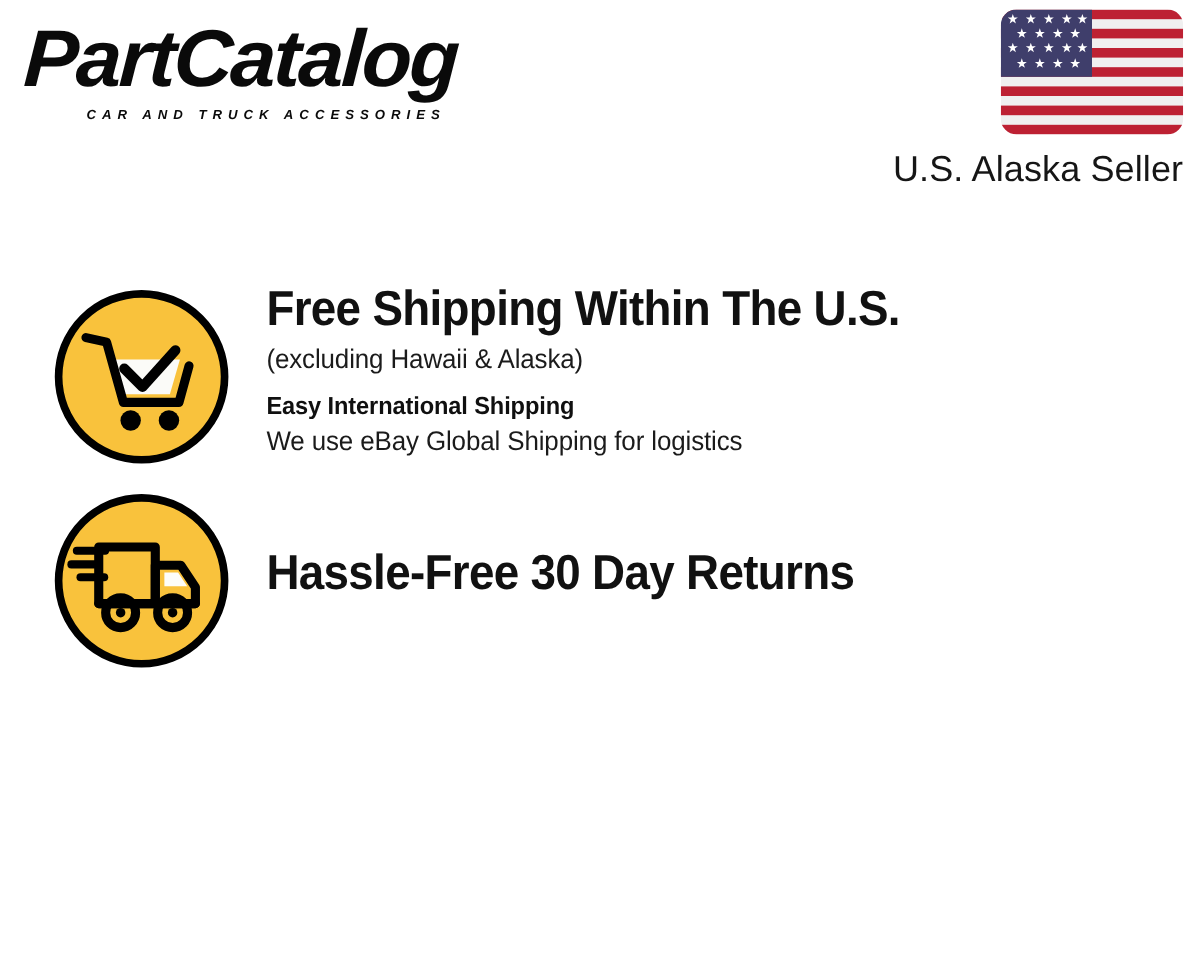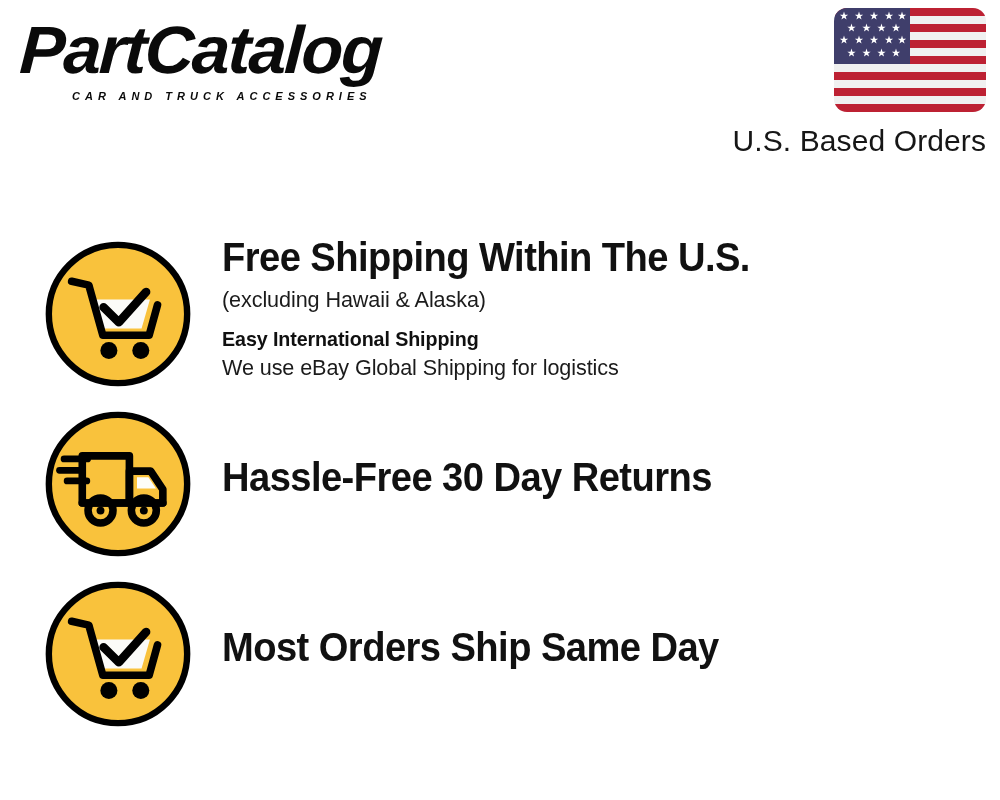--- a/index.html
+++ b/index.html
@@ -199,21 +199,21 @@
             <use href="#star5" x="68" y="32"></use>
 
             <use href="#star5" x="17.5" y="45"></use>
             <use href="#star5" x="32.5" y="45"></use>
             <use href="#star5" x="47.5" y="45"></use>
             <use href="#star5" x="62" y="45"></use>
           </g>
         </g>
       </svg>
     </div>
-    <div id="seller-label">U.S. Based Orders</div>
+    <div id="seller-label">U.S. Alaska Seller</div>
   </div>
 
 </div>
 
 <div id="features">
 
   <div class="feature-row" id="row-shipping">
     <div class="feature-icon">
       <svg width="152" height="152" viewBox="0 0 100 100" aria-hidden="true">
         <circle cx="50" cy="50" r="45.5" fill="#f9c23c" stroke="#000000" stroke-width="4.2"></circle>
@@ -263,33 +263,14 @@
         <circle cx="67.0" cy="67.5" r="8.2" fill="none" stroke="#000000" stroke-width="5.0"></circle>
         <circle cx="38.5" cy="67.5" r="2.6" fill="#000000"></circle>
         <circle cx="67.0" cy="67.5" r="2.6" fill="#000000"></circle>
       </svg>
     </div>
     <div class="feature-text">
       <div class="headline">Hassle-Free 30 Day Returns</div>
     </div>
   </div>
 
-  <div class="feature-row" id="row-sameday">
-    <div class="feature-icon">
-      <svg width="152" height="152" viewBox="0 0 100 100" aria-hidden="true">
-        <circle cx="50" cy="50" r="45.5" fill="#f9c23c" stroke="#000000" stroke-width="4.2"></circle>
-        <path d="M31.5 40.5 L71 40.5 L65.5 59.5 L37 59.5 Z" fill="#fbfbf8"></path>
-        <g fill="none" stroke="#000000" stroke-width="5.0" stroke-linecap="round" stroke-linejoin="round">
-          <path d="M19.5 28.5 L30.8 31.0 L40.0 64.0 L70.5 64.0 L76.0 44.0"></path>
-        </g>
-        <g fill="none" stroke="#000000" stroke-width="5.6" stroke-linecap="round" stroke-linejoin="round">
-          <path d="M40.5 45.5 L50.5 55.5 L68.5 35.5"></path>
-        </g>
-        <circle cx="44" cy="74" r="5.6" fill="#000000"></circle>
-        <circle cx="65" cy="74" r="5.6" fill="#000000"></circle>
-      </svg>
-    </div>
-    <div class="feature-text">
-      <div class="headline">Most Orders Ship Same Day</div>
-    </div>
-  </div>
 
 </div>
 
 </body></html>

